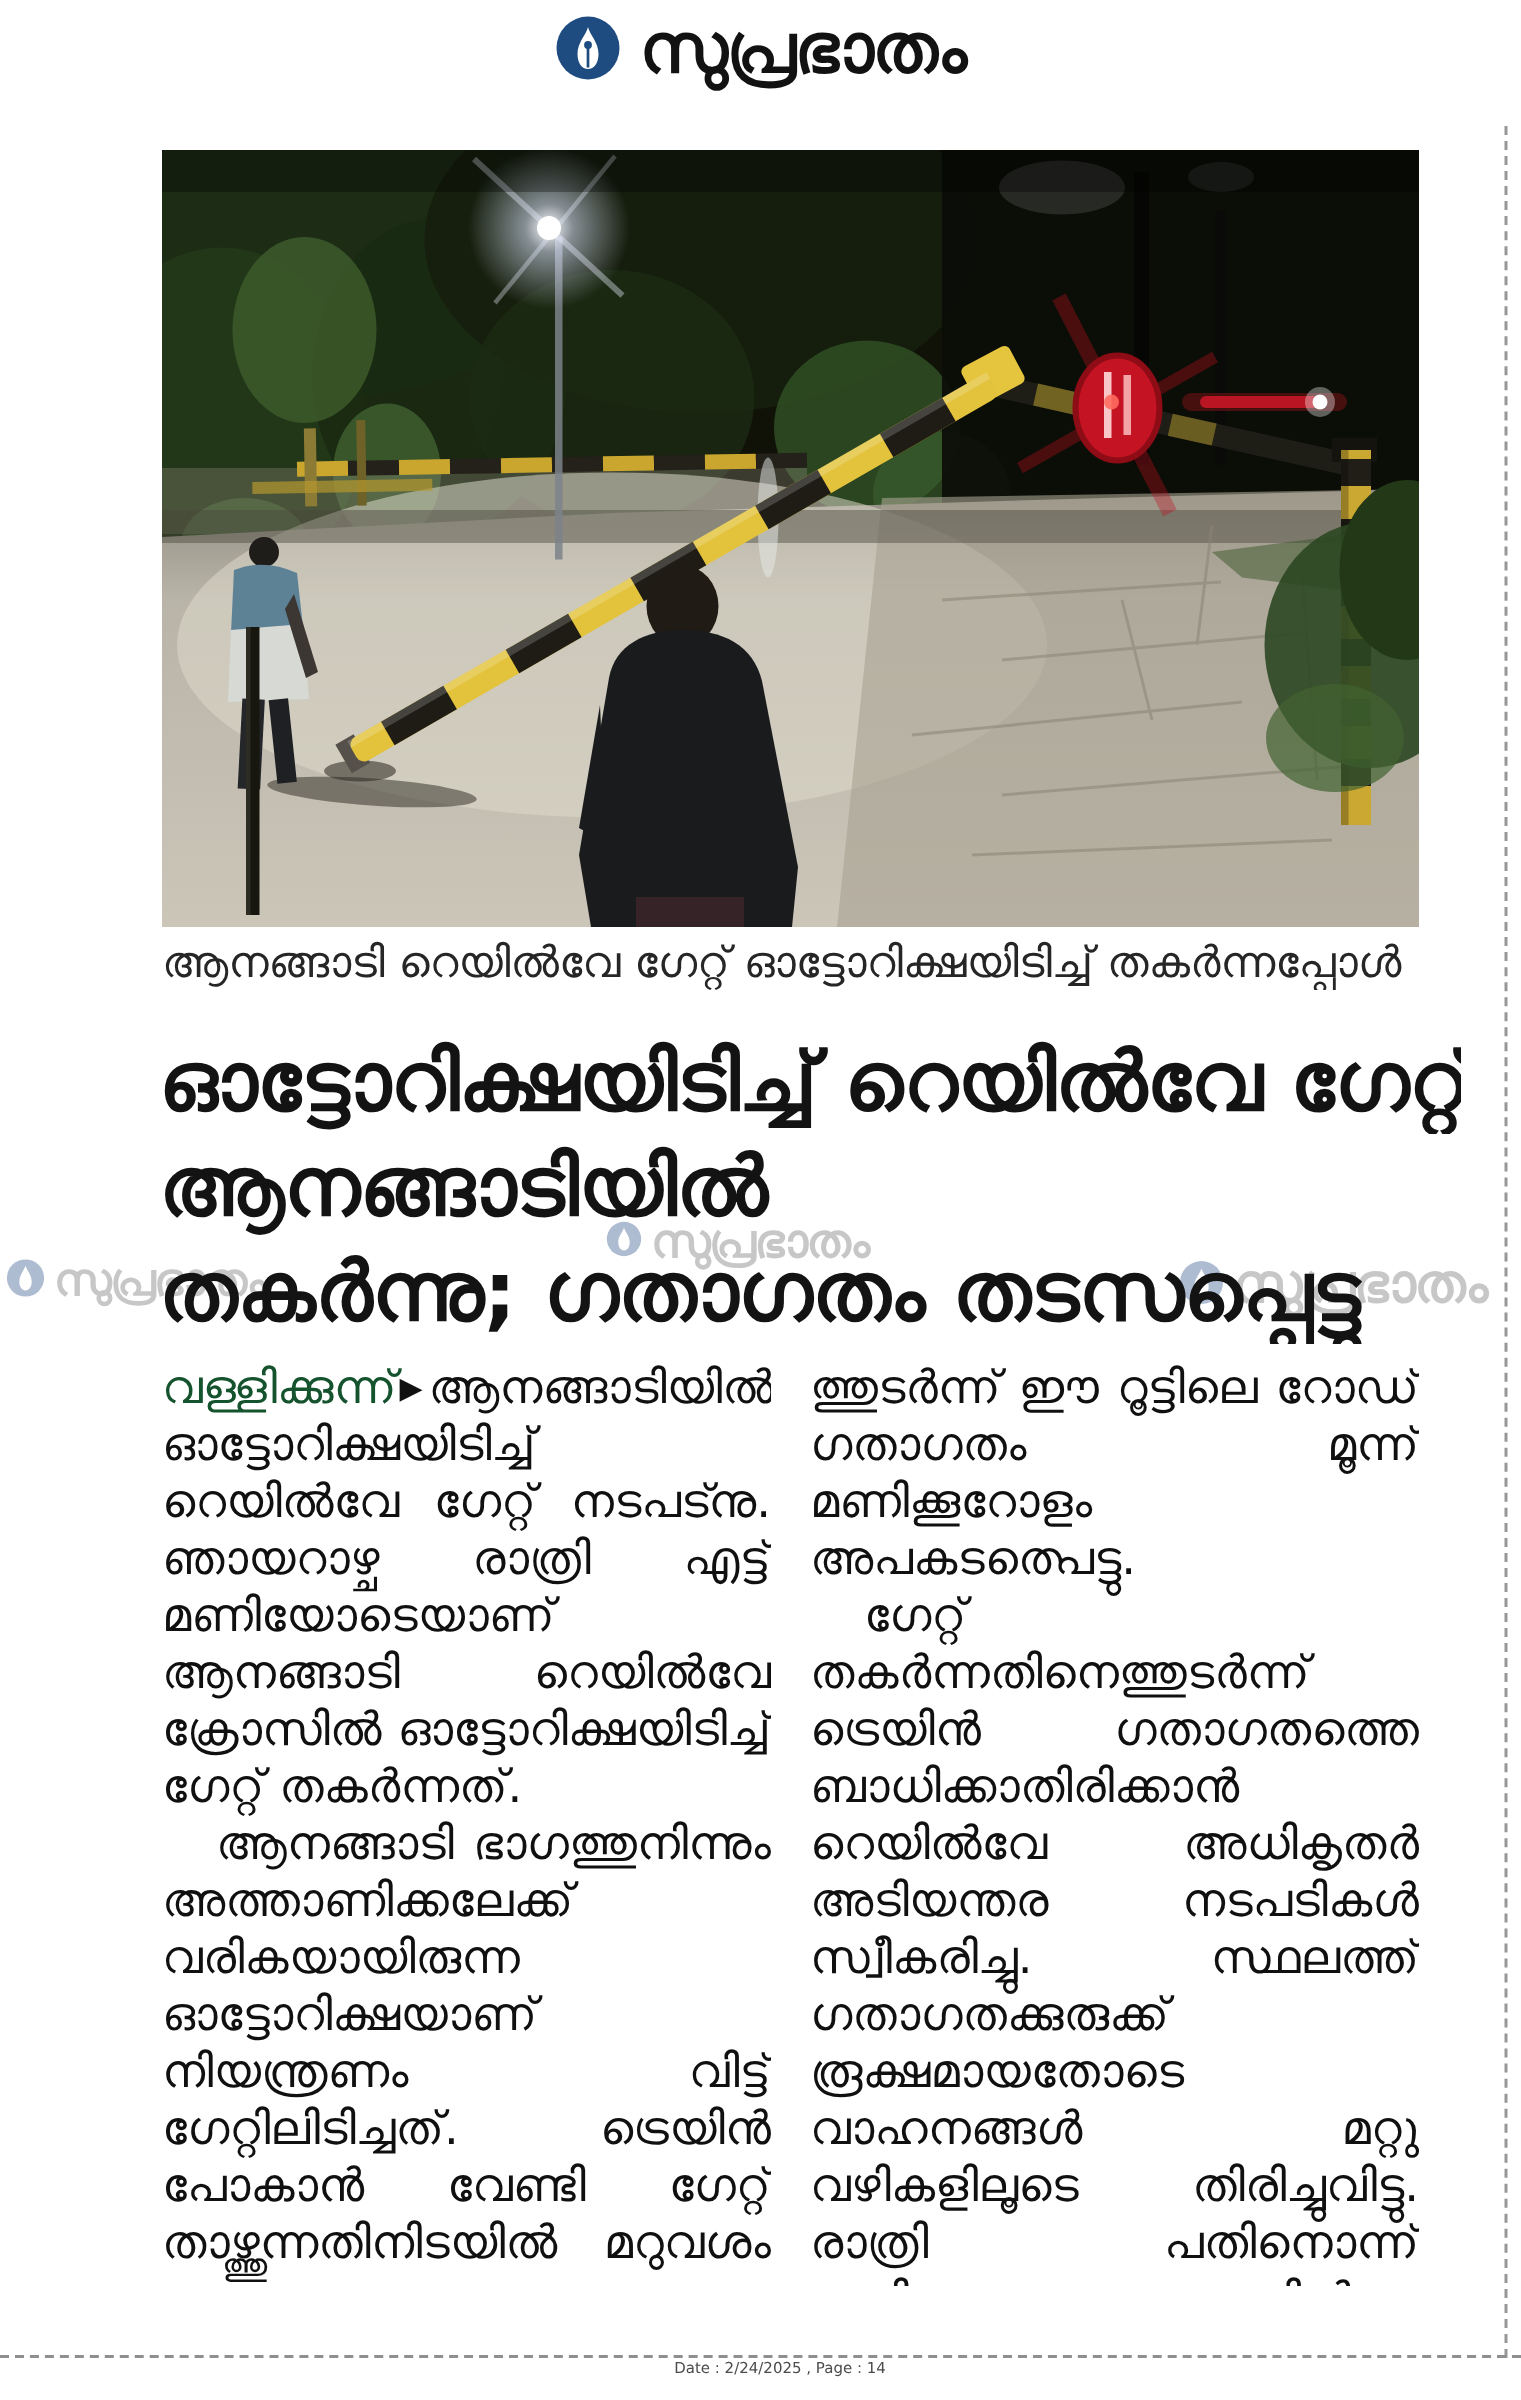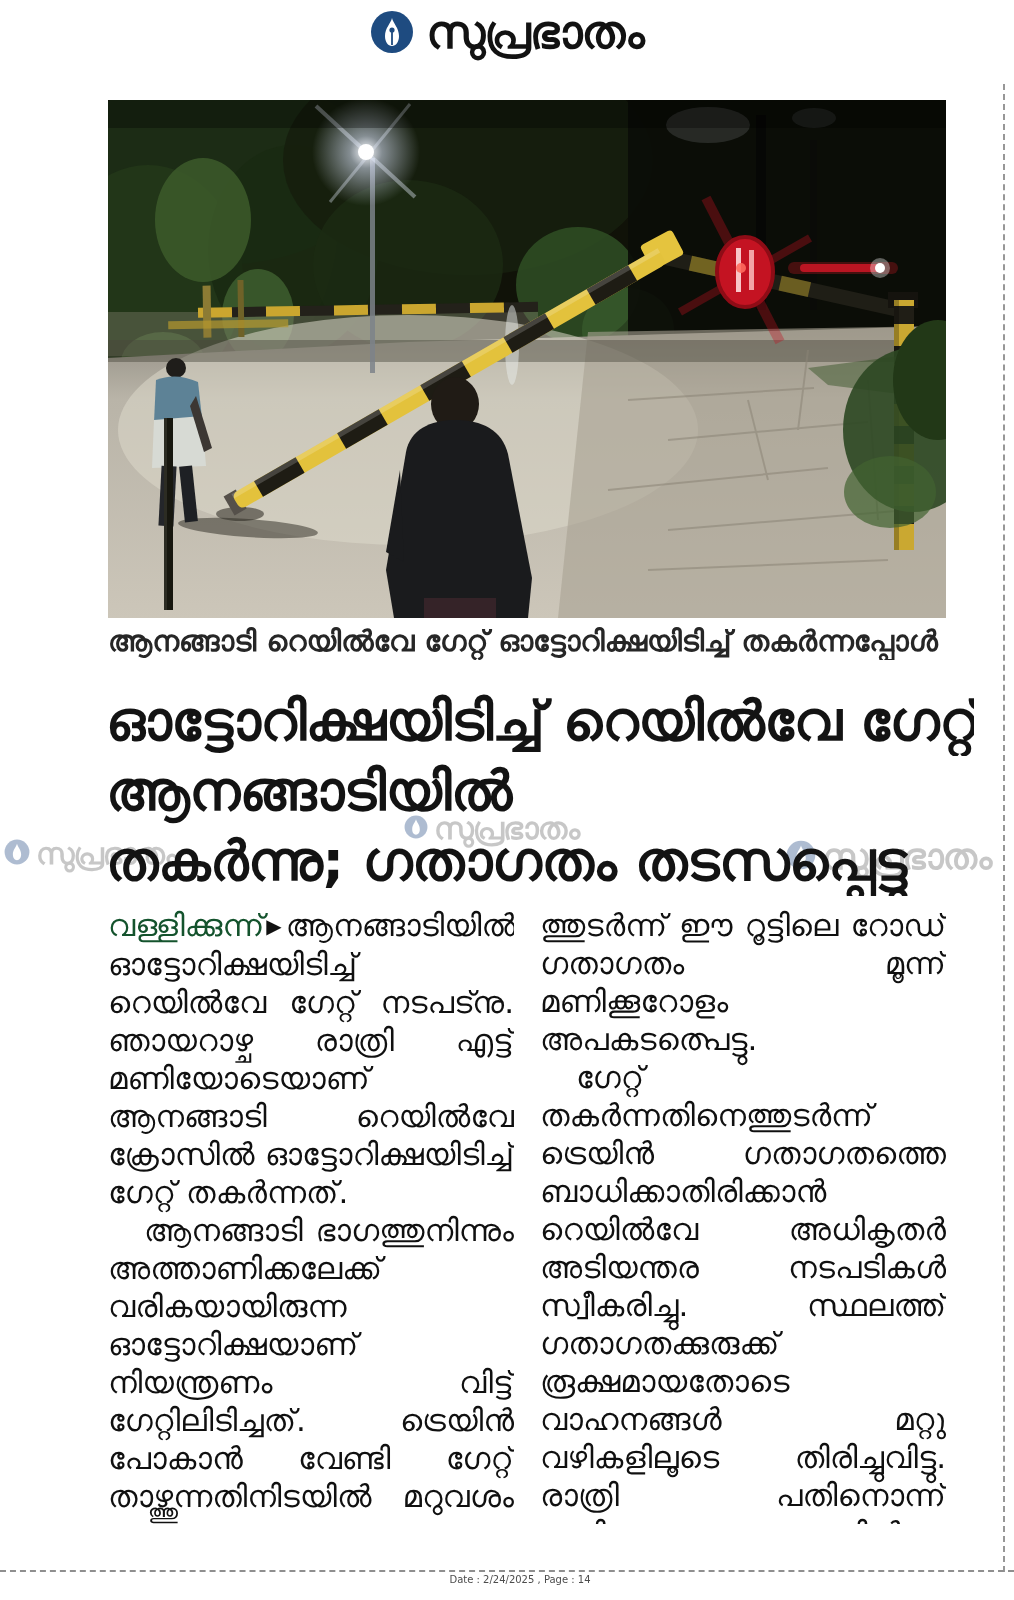--- a/index.html
+++ b/index.html
@@ -25,21 +25,21 @@
 
   
   .photo{
     position:absolute;left:108px;top:100px;width:838px;height:518px;
     overflow:hidden;background:#101208;
   }
   .photo svg{display:block;}
 
   .caption{
     position:absolute;left:108px;top:622px;width:840px;
-    font-size:29px;font-weight:700;color:#262626;line-height:38px;
+    font-size:29px;font-weight:400;color:#262626;line-height:38px;
     white-space:nowrap;overflow:hidden;
   }
 
   
   .headline{
     position:absolute;left:106px;top:686px;width:868px;
     font-size:55px;line-height:70px;font-weight:800;color:#131313;
     letter-spacing:-0.5px;z-index:3;
   }
   .headline .hl-line{white-space:nowrap;overflow:hidden;}

